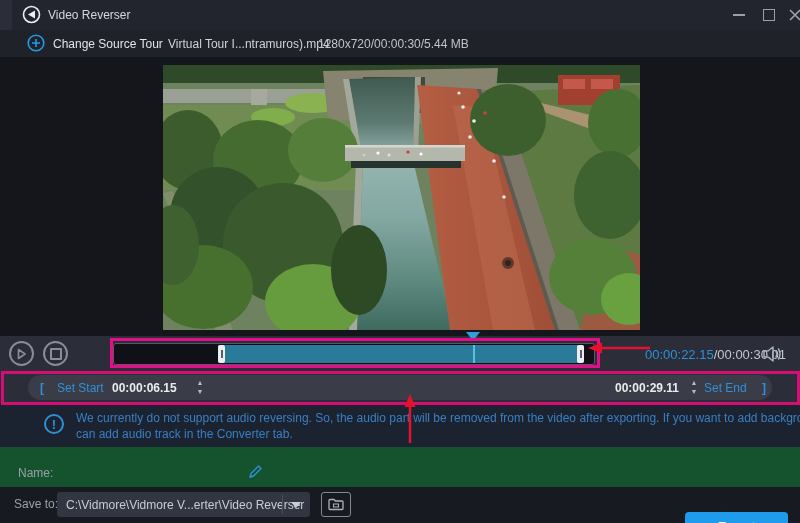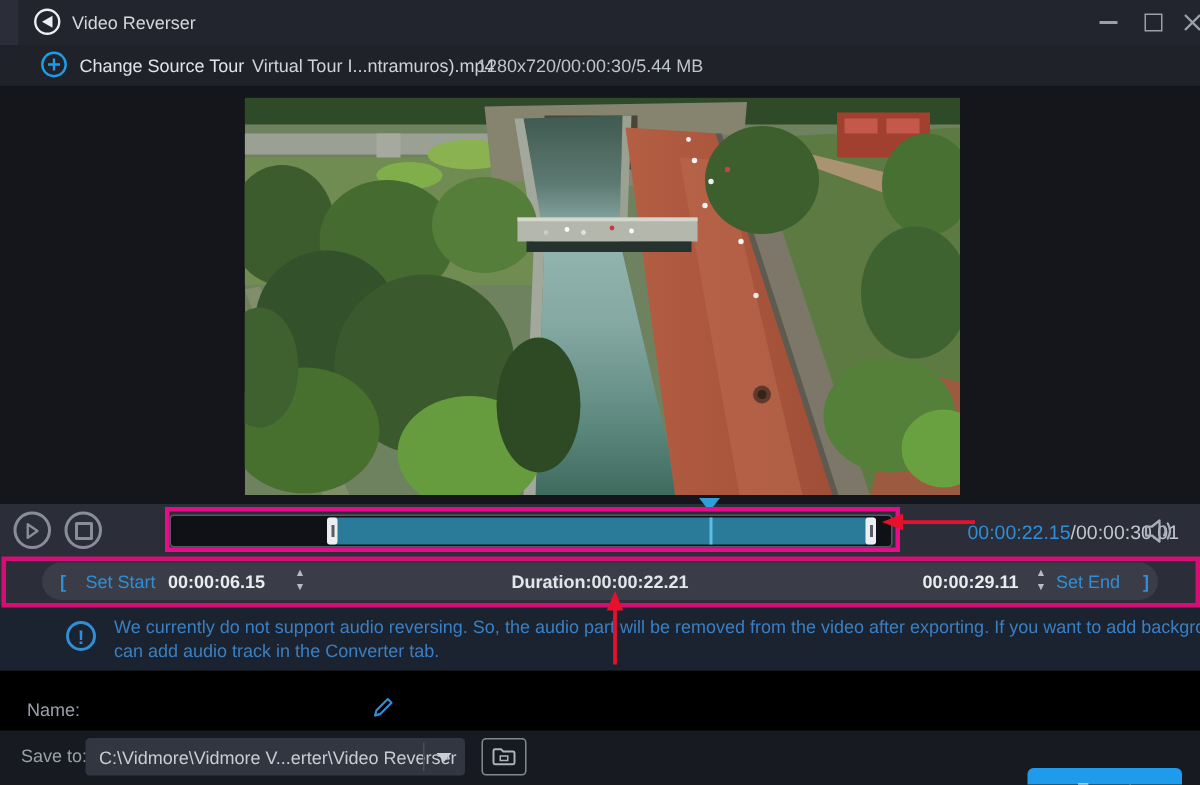--- a/index.html
+++ b/index.html
@@ -75,21 +75,21 @@
   .set-end{left:676px;cursor:pointer;}
   .br{left:734px;}
 
   
   .notice{left:0;top:403px;width:800px;height:44px;background:#1b2330;}
   .notice-icon{left:44px;top:11px;width:20px;height:20px;border:2px solid #2f8fd6;border-radius:50%;
     color:#2f8fd6;font-size:13px;font-weight:bold;display:flex;align-items:center;justify-content:center;box-sizing:border-box;}
   .notice-text{left:76px;top:7px;font-size:12px;line-height:16px;color:#3a7fc2;white-space:nowrap;}
 
   
-  .bottom{left:0;top:447px;width:800px;height:76px;background:#000000;}
+  .bottom{left:0;top:447px;width:800px;height:76px;background:#14532d;}
   .saverow{position:absolute;left:0;top:40px;width:800px;height:36px;background:#181a21;}
   .lbl{color:#9aa0ab;font-size:12px;}
   .name-label{left:18px;top:19px;}
   .name-value{left:58px;top:19px;font-size:12px;color:#d6d9de;}
   .pencil{left:247px;top:17px;width:16px;height:16px;cursor:pointer;}
   .save-label{left:14px;top:10px;}
   .path-select{left:57px;top:5px;width:253px;height:25px;background:#323640;border-radius:3px;cursor:pointer;}
   .path-text{position:absolute;left:9px;top:6px;font-size:12px;color:#c9ccd3;white-space:nowrap;}
   .path-divider{position:absolute;right:27px;top:3px;width:1px;height:19px;background:#4a4e59;}
   .dd-arrow{position:absolute;right:9px;top:10px;width:0;height:0;border-left:5px solid transparent;border-right:5px solid transparent;border-top:6px solid #c9ccd3;}
@@ -258,21 +258,20 @@
 
   <div class="abs trimrow">
     <div class="abs pill">
       <span class="txt blue bracket bl">[</span>
       <span class="txt blue set-start">Set Start</span>
       <span class="txt t-start">00:00:06.15</span>
       <span class="stepper st1">
         <span>▲</span>
         <span>▼</span>
       </span>
-      <span class="txt duration">Duration:00:00:22.21</span>
       <span class="txt t-end">00:00:29.11</span>
       <span class="stepper st2">
         <span>▲</span>
         <span>▼</span>
       </span>
       <span class="txt blue set-end">Set End</span>
       <span class="txt blue bracket br">]</span>
     </div>
   </div>
 

